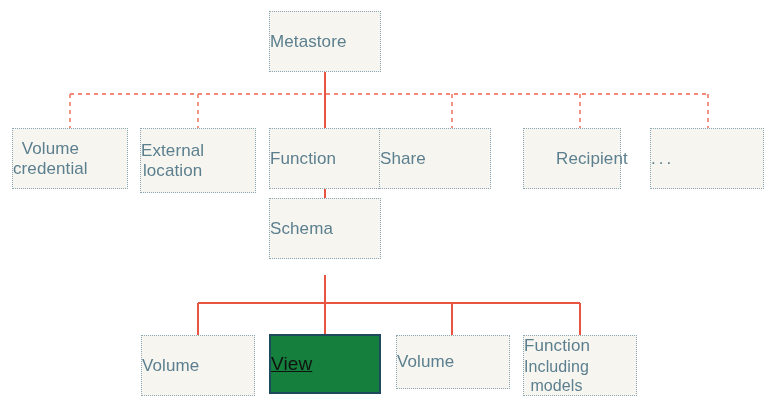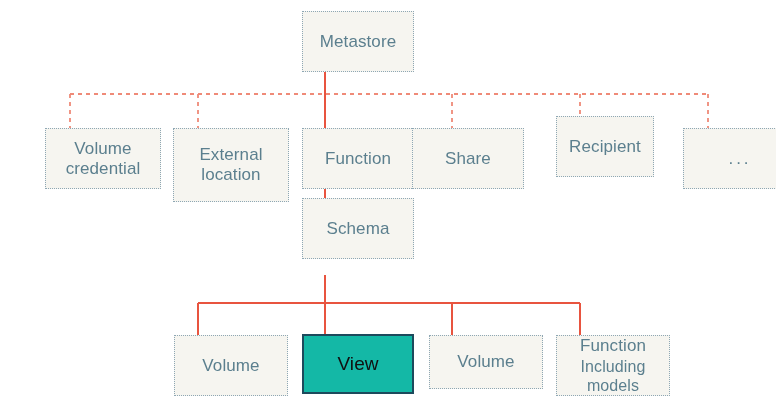--- a/index.html
+++ b/index.html
@@ -28,41 +28,41 @@
     height: 409px;
     pointer-events: none;
   }
   .node {
     position: absolute;
     box-sizing: border-box;
     background: #f6f5f0;
     border: 1.6px dotted #8ea7b4;
     display: flex;
     flex-direction: column;
-    align-items: center;
+    align-items: flex-start;
     justify-content: center;
     text-align: center;
     color: #5b7f8e;
     font-size: 17px;
     line-height: 1.15;
     letter-spacing: 0.1px;
     z-index: 2;
-    margin-left: 33px;
   }
   .node .label {
     display: block;
   }
   .node.two-line .label {
     white-space: pre-line;
   }
   .node.highlighted {
     border: 2px solid #1d4a5c;
-    background: #14b8a6;
+    background: #15803d;
     color: #111111;
     font-size: 19px;
+    text-decoration: underline;
   }
   .node.ellipsis .label {
     letter-spacing: 3px;
     font-size: 17px;
   }
   .node .sublabel {
     display: block;
     font-size: 16px;
     line-height: 1.2;
     color: #5b7f8e;
@@ -103,34 +103,34 @@
 
   <div class="node" style="left:269px; top:11px; width:112px; height:61px;">
     <span class="label">Metastore</span>
   </div>
 
   <div class="node two-line" style="left:12px; top:128px; width:116px; height:61px;">
     <span class="label">Volume
 credential</span>
   </div>
 
-  <div class="node two-line" style="left:140px; top:128px; width:116px; height:74px;">
+  <div class="node two-line" style="left:140px; top:128px; width:116px; height:65px;">
     <span class="label">External
 location</span>
   </div>
 
   <div class="node" style="left:269px; top:128px; width:112px; height:61px;">
     <span class="label">Function</span>
   </div>
 
   <div class="node" style="left:379px; top:128px; width:112px; height:61px;">
     <span class="label">Share</span>
   </div>
 
-  <div class="node" style="left:523px; top:116px; width:98px; height:61px;">
+  <div class="node" style="left:523px; top:128px; width:98px; height:61px;padding-left:32px;">
     <span class="label">Recipient</span>
   </div>
 
   <div class="node ellipsis" style="left:650px; top:128px; width:114px; height:61px;">
     <span class="label">...</span>
   </div>
 
   <div class="node" style="left:269px; top:198px; width:112px; height:61px;">
     <span class="label">Schema</span>
   </div>

